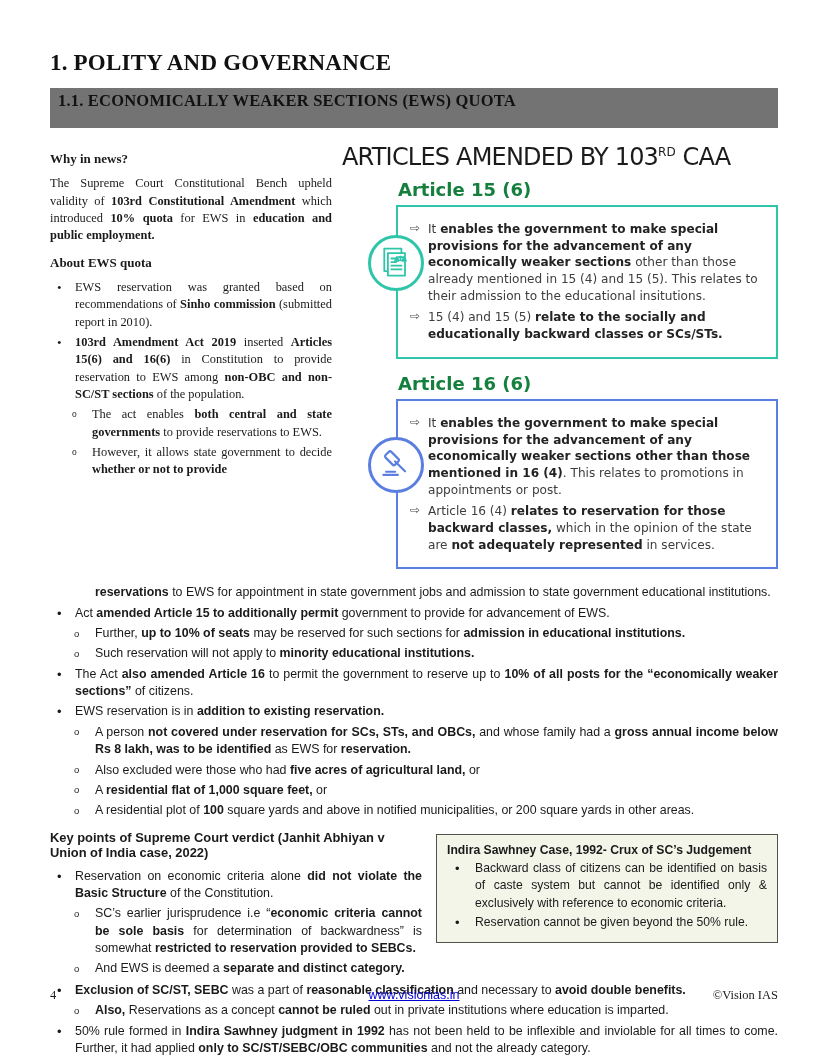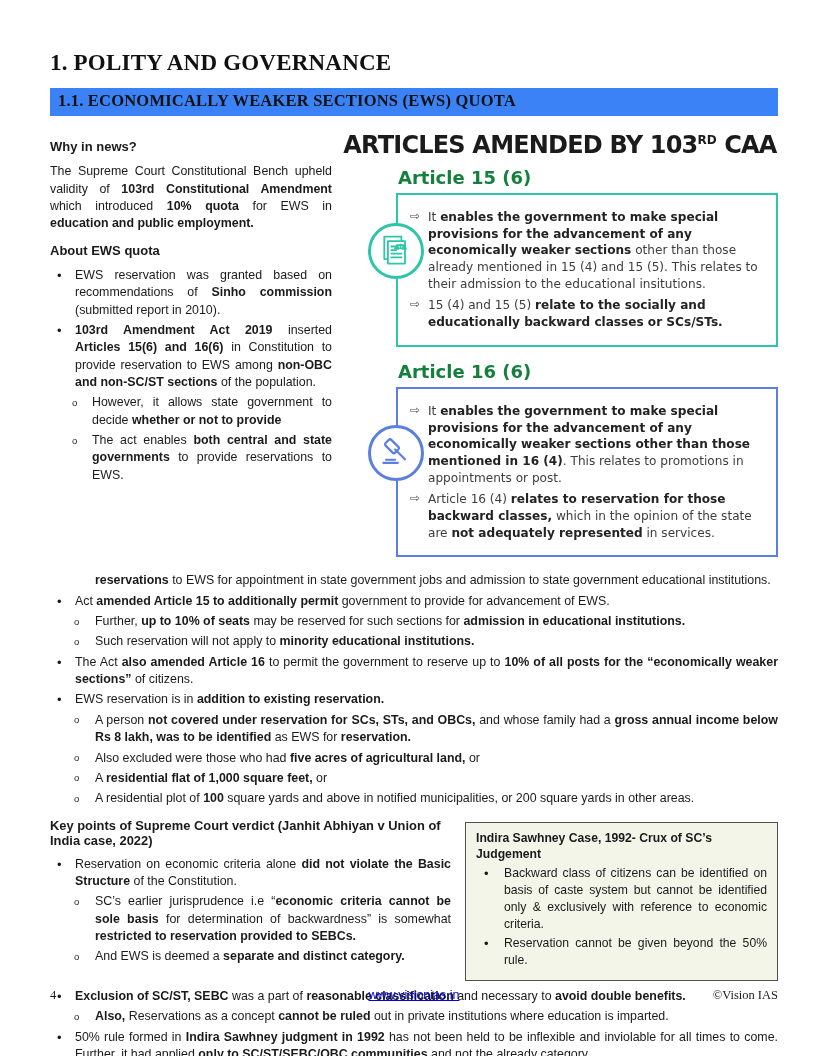--- a/index.html
+++ b/index.html
@@ -16,50 +16,50 @@
   }
   .b { font-weight:700; }
 
   
   h1 {
     font-family:"Liberation Serif", serif;
     font-size:23px; font-weight:700; color:#111;
     margin:6px 0 12px 0; letter-spacing:0.2px;
   }
   .section-bar {
-    background:#3b82f6;
+    background:#737373;
     font-family:"Liberation Serif", serif;
     font-size:16.5px; font-weight:700; color:#111;
-    padding:3px 8px 5px 8px; letter-spacing:0.2px;
+    padding:3px 8px 17px 8px; letter-spacing:0.2px;
   }
 
   
   .columns { display:flex; gap:10px; margin-top:13px; }
-  .col-left { width:282px; flex:none; font-size:12.4px; line-height:1.4; text-align:justify; }
+  .col-left { width:282px; flex:none; font-size:12.4px; line-height:1.4; text-align:justify;font-family:Liberation Serif, serif; }
   .col-right { flex:1; }
   .h2 { font-size:13px; font-weight:700; margin:9px 0 7px 0; text-align:left; }
   .col-left p { margin:0 0 6px 0; }
 
   
   ul.bullets { list-style:none; margin:2px 0; }
   ul.bullets li { position:relative; margin:3px 0; line-height:1.4; }
   li.l1 { padding-left:25px; }
   li.l1::before { content:"\2022"; position:absolute; left:7px; font-size:13px; }
   li.l2 { padding-left:45px; }
   li.l2::before { content:"o"; position:absolute; left:24px; top:1.5px; font-size:9.5px; }
   .col-left li.l1 { padding-left:25px; }
   .col-left li.l2 { padding-left:42px; }
   .col-left li.l2::before { left:22px; }
 
   
   .infographic { padding:2px 0 0 0; }
   .ig-title {
-    text-align:center; white-space:nowrap;
+    text-align:left; white-space:nowrap;
     font-family:"DejaVu Sans", sans-serif;
-    font-size:24px; font-weight:700; letter-spacing:-0.8px;
+    font-size:24px; font-weight:400; letter-spacing:-0.8px;
     color:#1b1b1b; margin:0 0 6px 0;
   }
   .ig-title sup { font-size:12px; letter-spacing:0; }
   .article { position:relative; padding-left:54px; margin:8px 0 14px 0; font-family:"DejaVu Sans", sans-serif; }
   .article h3 { font-size:18px; font-weight:700; color:#15803d; margin:0 0 5px 2px; }
   .art-box { border-style:solid; border-width:2.5px; padding:9px 10px 9px 13px; background:#fff; }
   .art-box.teal { border-color:#2ec5a9; }
   .art-box.blue { border-color:#5b7ee1; }
   .point { position:relative; padding-left:17px; margin:5px 0; font-size:12.1px; line-height:1.38; color:#3d3d3d; }
   .point .arrow { position:absolute; left:-1px; top:-1px; font-size:12px; color:#4a4a4a; }
@@ -74,21 +74,21 @@
 
   
   .cont { padding-left:45px; font-size:12.4px; line-height:1.4; text-align:justify; margin:1px 0 2px 0; }
   .mid { font-size:12.4px; text-align:justify; }
   .mid li { margin:3.5px 0; }
 
   
   .kp { margin-top:10px; font-size:12.4px; }
   .kp::after { content:""; display:block; clear:both; }
   .sawhney-box {
-    float:right; width:313px; margin:4px 0 6px 14px;
+    float:right; width:342px; margin:4px 0 6px 14px;
     border:1.3px solid #52524a; background:#f3f5e9;
     padding:7px 10px 8px 10px;
     font-size:12.2px; line-height:1.33;
   }
   .sawhney-box .box-title { font-weight:700; margin-bottom:2px; }
   .sawhney-box li.l1 { padding-left:28px; margin:2.5px 0; text-align:justify; }
   .sawhney-box li.l1::before { left:8px; }
   .kp-head { font-size:12.9px; margin:4px 0 8px 0; }
   .kp ul.bullets { text-align:justify; }
   li.clear { clear:both; padding-top:1px; }
@@ -112,22 +112,22 @@
   <div class="section-bar">1.1. ECONOMICALLY WEAKER SECTIONS (EWS) QUOTA</div>
 
   <div class="columns">
     <div class="col-left">
       <div class="h2">Why in news?</div>
       <p><span>The Supreme Court Constitutional Bench upheld validity of </span><span class="b">103rd Constitutional Amendment</span><span> which introduced </span><span class="b">10% quota</span><span> for EWS in </span><span class="b">education and public employment.</span></p>
       <div class="h2">About EWS quota</div>
       <ul class="bullets">
         <li class="l1"><span>EWS reservation was granted based on recommendations of </span><span class="b">Sinho commission</span><span> (submitted report in 2010).</span></li>
         <li class="l1"><span class="b">103rd Amendment Act 2019</span><span> inserted </span><span class="b">Articles 15(6) and 16(6)</span><span> in Constitution to provide reservation to EWS among </span><span class="b">non-OBC and non-SC/ST sections</span><span> of the population.</span></li>
+        <li class="l2"><span>The act enables </span><span class="b">both central and state governments</span><span> to provide reservations to EWS.</span></li>
         <li class="l2"><span>However, it allows state government to decide </span><span class="b">whether or not to provide</span></li>
-        <li class="l2"><span>The act enables </span><span class="b">both central and state governments</span><span> to provide reservations to EWS.</span></li>
       </ul>
     </div>
 
     <div class="col-right infographic">
       <div class="ig-title">
         <span>ARTICLES AMENDED BY 103</span><sup>RD</sup><span> CAA</span>
       </div>
 
       <div class="article">
         <div class="icon-circle teal">

